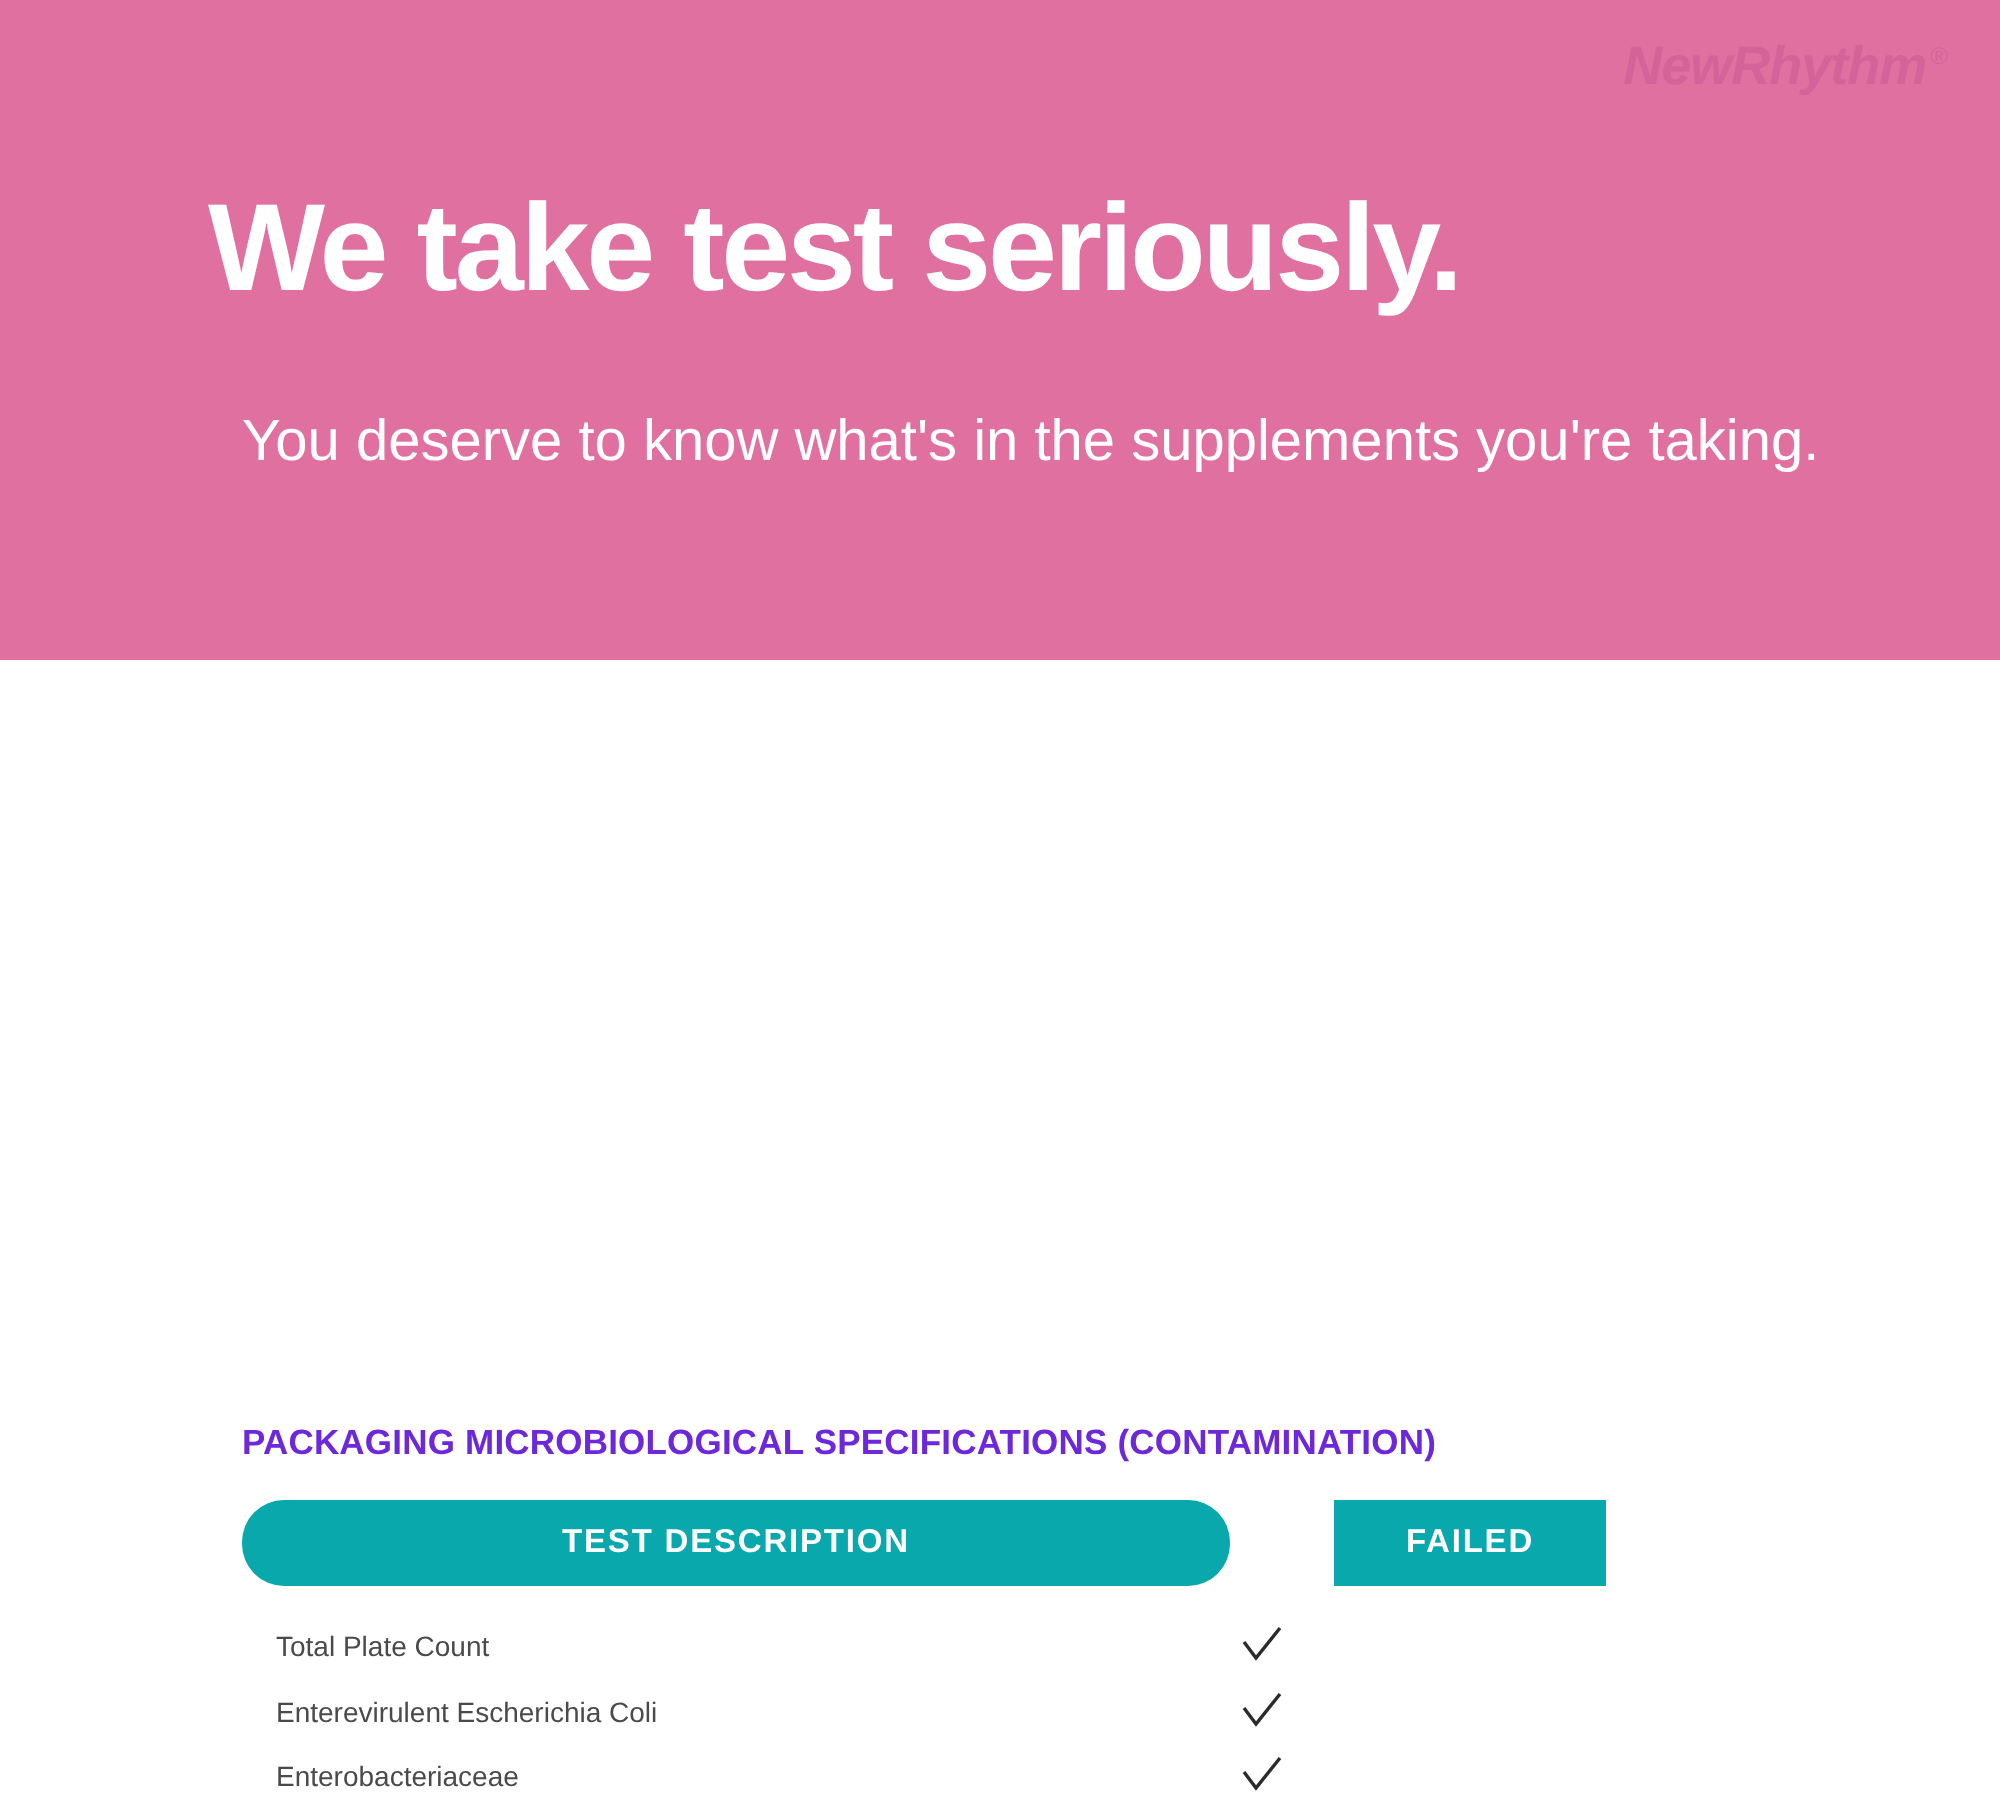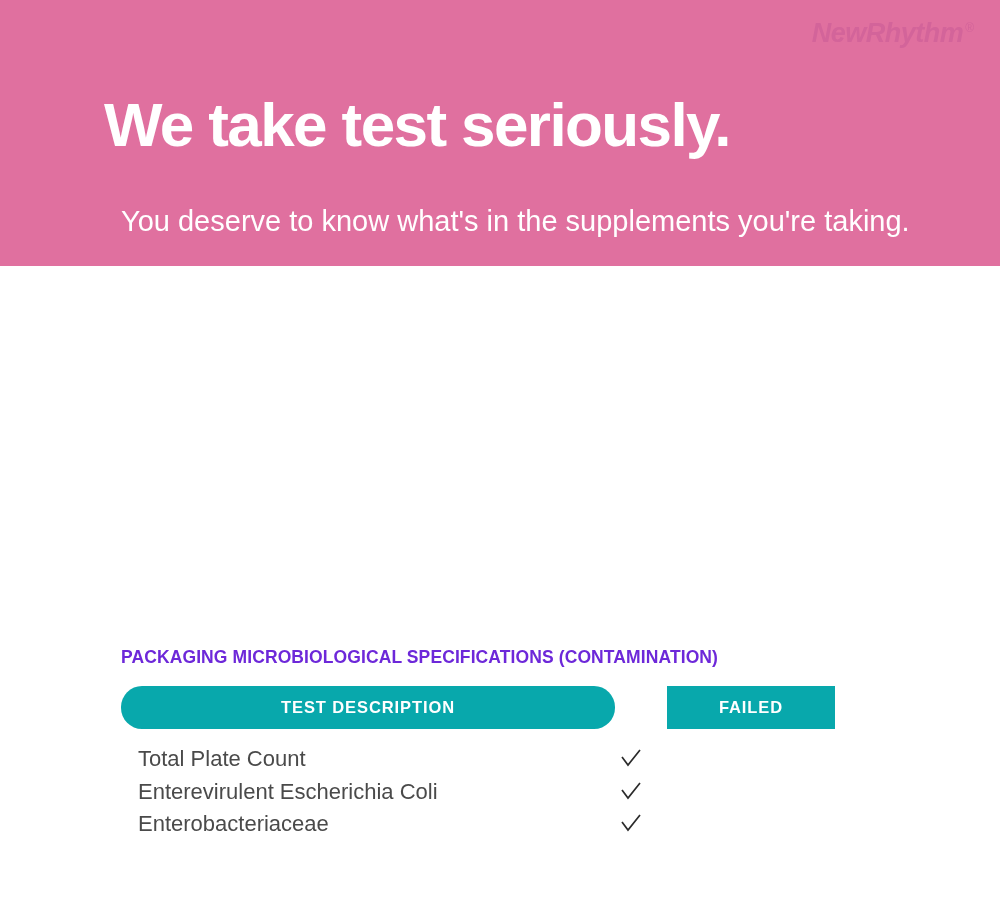--- a/index.html
+++ b/index.html
@@ -11,21 +11,21 @@
     height: 906px;
     background: #ffffff;
     font-family: "Liberation Sans", sans-serif;
     overflow: hidden;
   }
 
   
   .hero {
     position: relative;
     width: 1000px;
-    height: 266px;
+    height: 330px;
     background: #e0709f;
     box-sizing: border-box;
   }
   .brand {
     position: absolute;
     top: 20px;
     right: 26px;
     display: flex;
     align-items: flex-start;
     color: #d05e92;
@@ -103,35 +103,35 @@
     letter-spacing: 0.9px;
     display: flex;
     align-items: center;
     justify-content: center;
     box-sizing: border-box;
   }
   .th-desc { width: 494px; border-radius: 21px; }
   .th-gap  { width: 26px; background: transparent; }
   .th-pass { width: 148px; }
   .th-gap2 { width: 26px; background: transparent; }
-  .th-fail { width: 168px; }
+  .th-fail { width: 136px; }
 
   .rows {
     margin-top: 14px;
   }
   .row {
     display: flex;
     align-items: center;
     height: 32.5px;
   }
   .cell-desc {
     width: 410px;
     padding-left: 17px;
     box-sizing: border-box;
-    font-size: 22px;
+    font-size: 14px;
     color: #4a4a4a;
     white-space: nowrap;
   }
   .cell-gap { width: 26px; }
   .cell-pass {
     width: 148px;
     display: flex;
     align-items: center;
     justify-content: center;
   }

